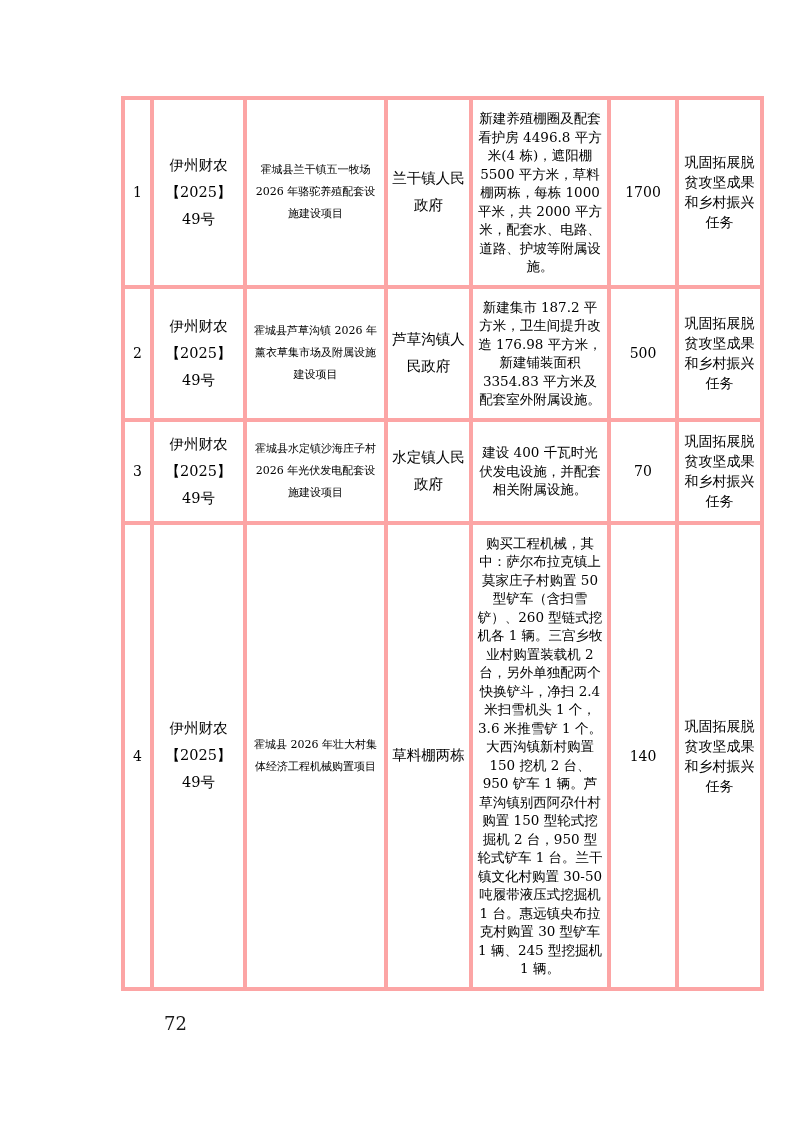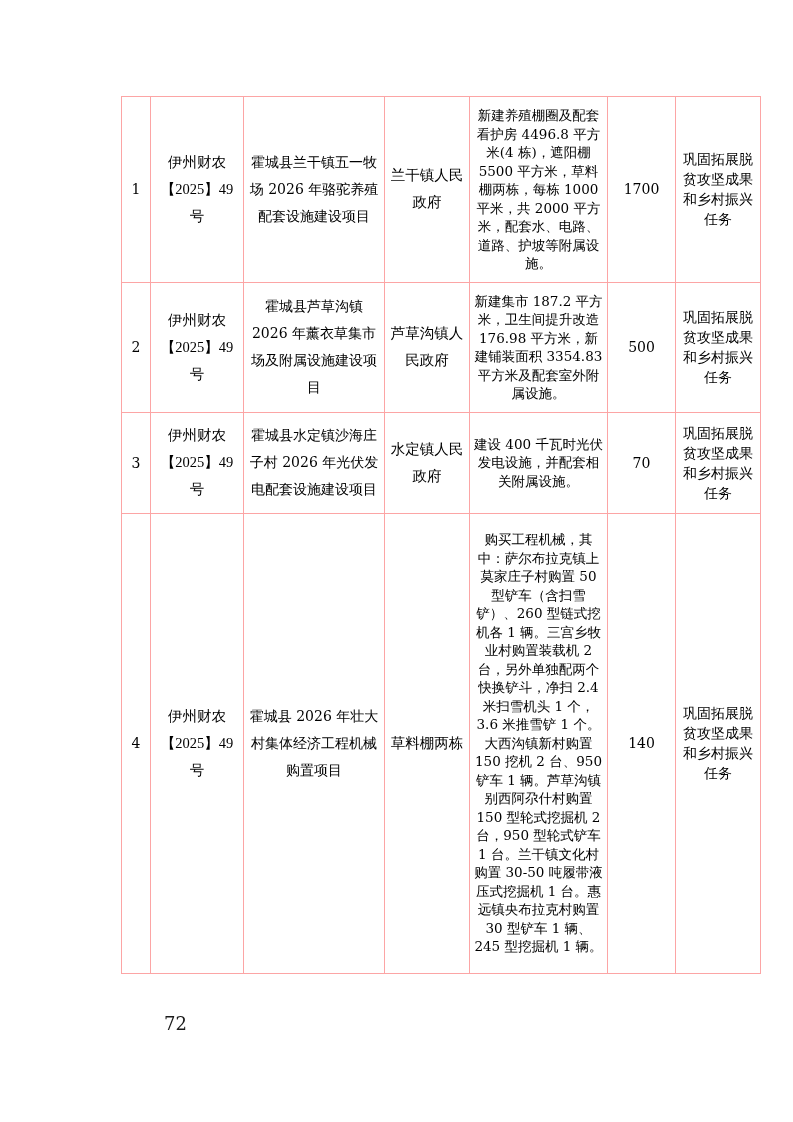--- a/index.html
+++ b/index.html
@@ -18,46 +18,45 @@
   }
   table.projects {
     position: absolute;
     left: 121px;
     top: 96px;
     width: 639px;
     border-collapse: collapse;
     table-layout: fixed;
   }
   table.projects td {
-    border: 1px solid #fca5a5;
+    border: 4px solid #fca5a5;
     text-align: center;
     vertical-align: middle;
     padding: 9px 4px;
     overflow: hidden;
     word-break: break-word;
   }
   tr.row-1 { height: 168px; }
   tr.row-2 { height: 127px; }
   tr.row-3 { height: 101px; }
   tr.row-4 { height: 460px; }
 
   td.col-seq {
     font-size: 14px;
     line-height: 20px;
     padding: 0 2px;
   }
   td.col-doc {
     font-size: 14.5px;
     line-height: 27px;
     padding: 0 7px;
-    font-family: Liberation Serif, serif;
   }
   td.col-project {
-    font-size: 14px;
-    line-height: 27px;
+    font-size: 11px;
+    line-height: 22px;
     padding: 0 4px;
   }
   td.col-unit {
     font-size: 14.5px;
     line-height: 27px;
     padding: 0 5px;
     margin-left: 40px;
   }
   td.col-content {
     font-size: 13.5px;

